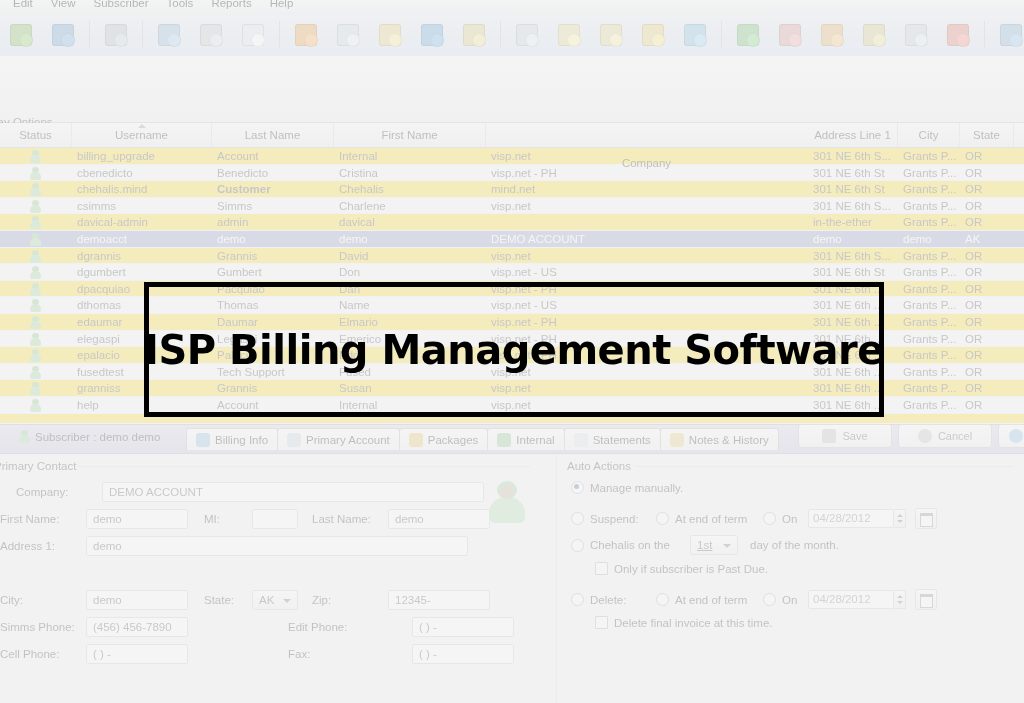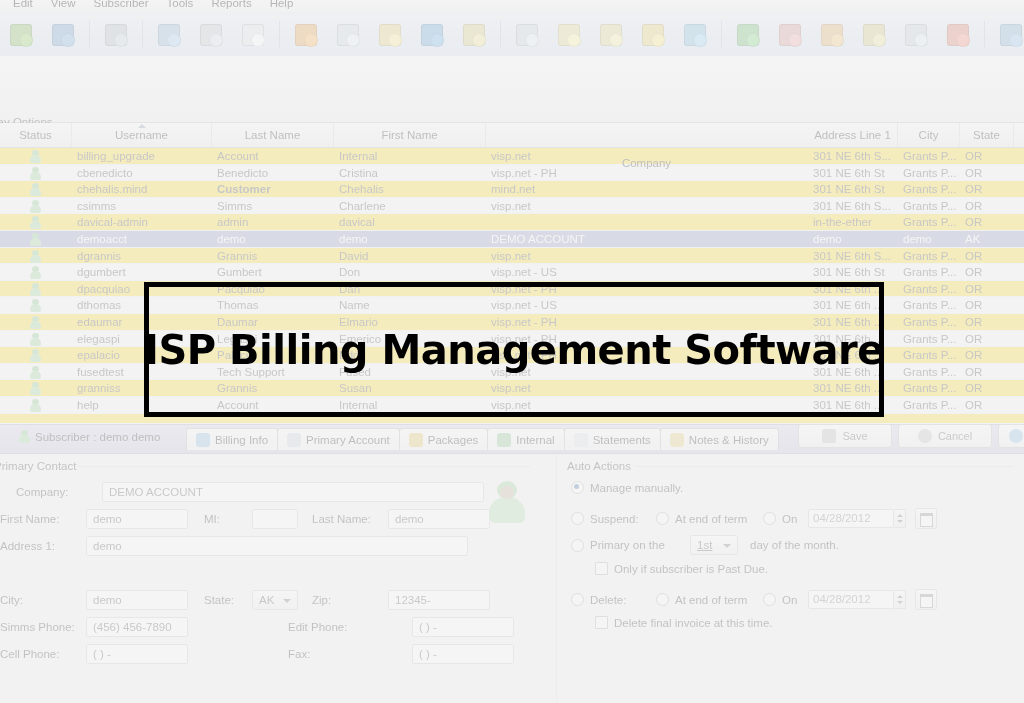--- a/index.html
+++ b/index.html
@@ -661,21 +661,21 @@
       <span style="width:82px;">At end of term</span>
       <span class="rad"></span>
       <span style="width:20px;">On</span>
       <span class="spin">04/28/2012</span>
       <span class="spinup" style="margin-left:-6px;"></span>
       <span class="calbtn" style="margin-left:3px;"></span>
     </div>
 
     <div class="arow" style="top:80px;">
       <span class="rad"></span>
-      <span style="width:94px;">Primary on the</span>
+      <span style="width:94px;">Chehalis on the</span>
       <span class="ddl" style="width:48px;text-decoration:underline;">1st</span>
       <span style="padding-left:6px;">day of the month.</span>
     </div>
 
     <div class="arow" style="top:107px;padding-left:24px;">
       <span class="cb2"></span>
       <span>Only if subscriber is Past Due.</span>
     </div>
 
     <div class="arow" style="top:134px;">

